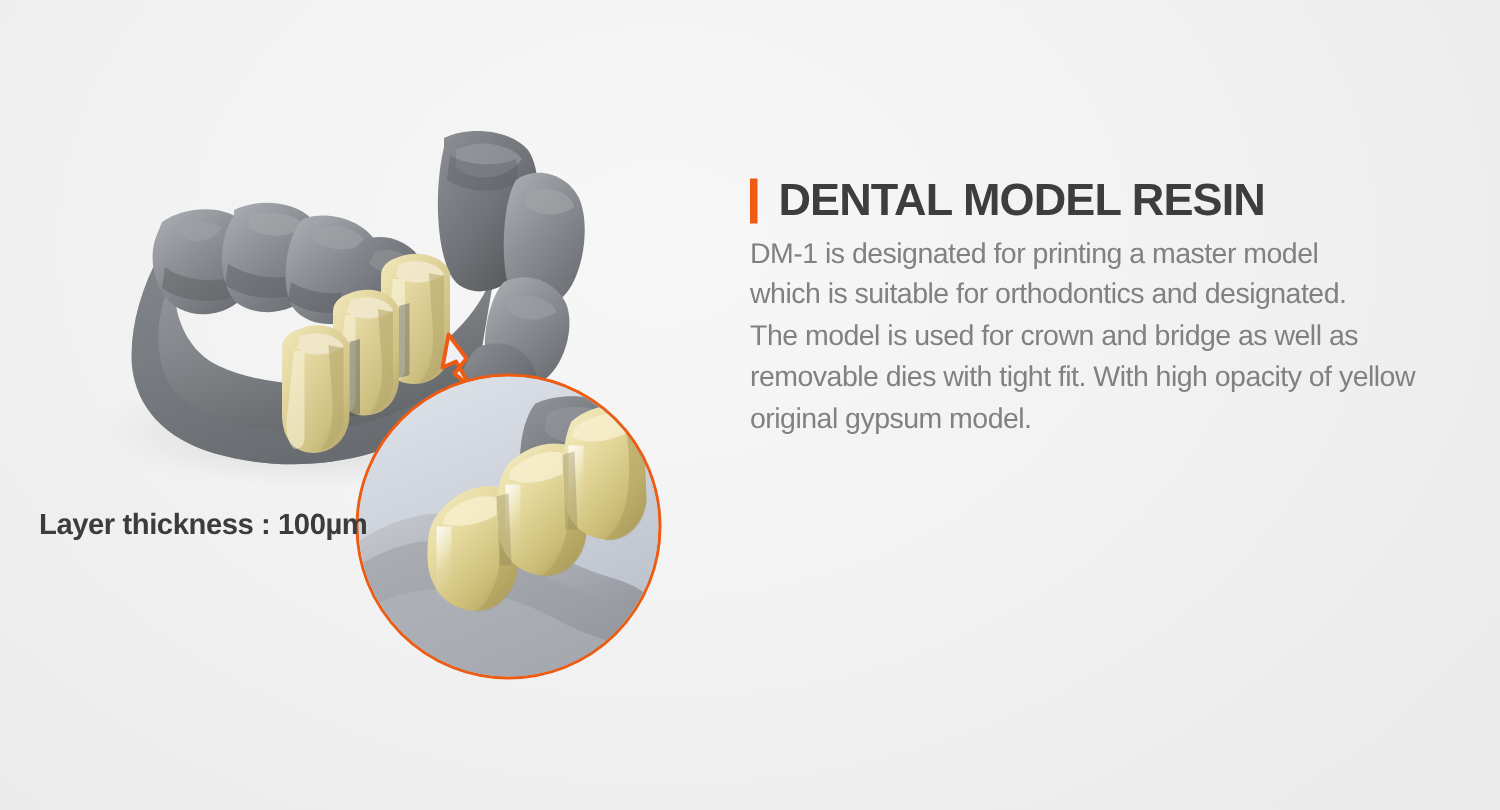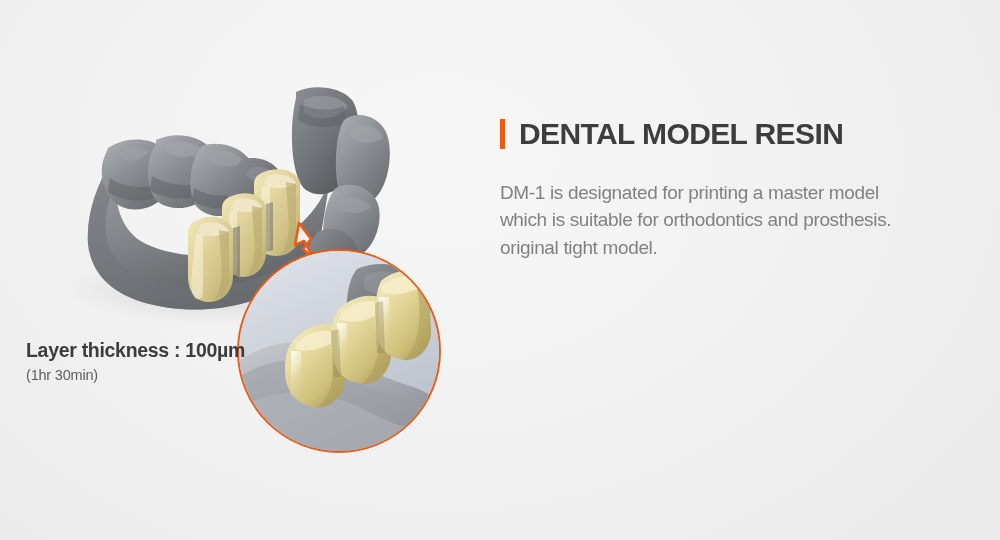--- a/index.html
+++ b/index.html
@@ -117,21 +117,20 @@
   }
   #title-text {
     font-size: 30px;
     font-weight: bold;
     color: #3d3d3d;
     letter-spacing: -0.6px;
     line-height: 1;
     white-space: nowrap;
   }
   #body-text {
-    margin-top: 23px;
     font-size: 19px;
     color: #818181;
     line-height: 27.4px;
     letter-spacing: -0.35px;
   }
   #body-text .line {
     white-space: nowrap;
   }
 </style>
 </head>
@@ -337,29 +336,30 @@
           <path d="M140 46 L 150 46 L 150 96 C 148 102, 142 102, 140 96 Z" fill="url(#pGloss)"></path>
 
           <path d="M92 80 L 100 78 L 102 126 L 94 126 Z" fill="#8d8150" opacity="0.35"></path>
           <path d="M136 52 L 144 50 L 146 102 L 138 102 Z" fill="#8d8150" opacity="0.35"></path>
         </svg>
       </div>
     </div>
 
     <div id="caption">
       <div id="caption-main">Layer thickness : 100µm</div>
-      <div id="caption-sub">(1hr 30min)</div>
     </div>
   </div>
 
   <div id="text-block">
     <div id="title-row">
       <div id="accent-bar"></div>
       <div id="title-text">DENTAL MODEL RESIN</div>
     </div>
     <div id="body-text">
       <div class="line">DM-1 is designated for printing a master model</div>
-      <div class="line">which is suitable for orthodontics and prosthesis.</div>
-      <div class="line">original tight model.</div>
+      <div class="line">which is suitable for orthodontics and designated.</div>
+      <div class="line">The model is used for crown and bridge as well as</div>
+      <div class="line">removable dies with tight fit. With high opacity of yellow</div>
+      <div class="line">original gypsum model.</div>
     </div>
   </div>
 
 </div>
 
 </body></html>

